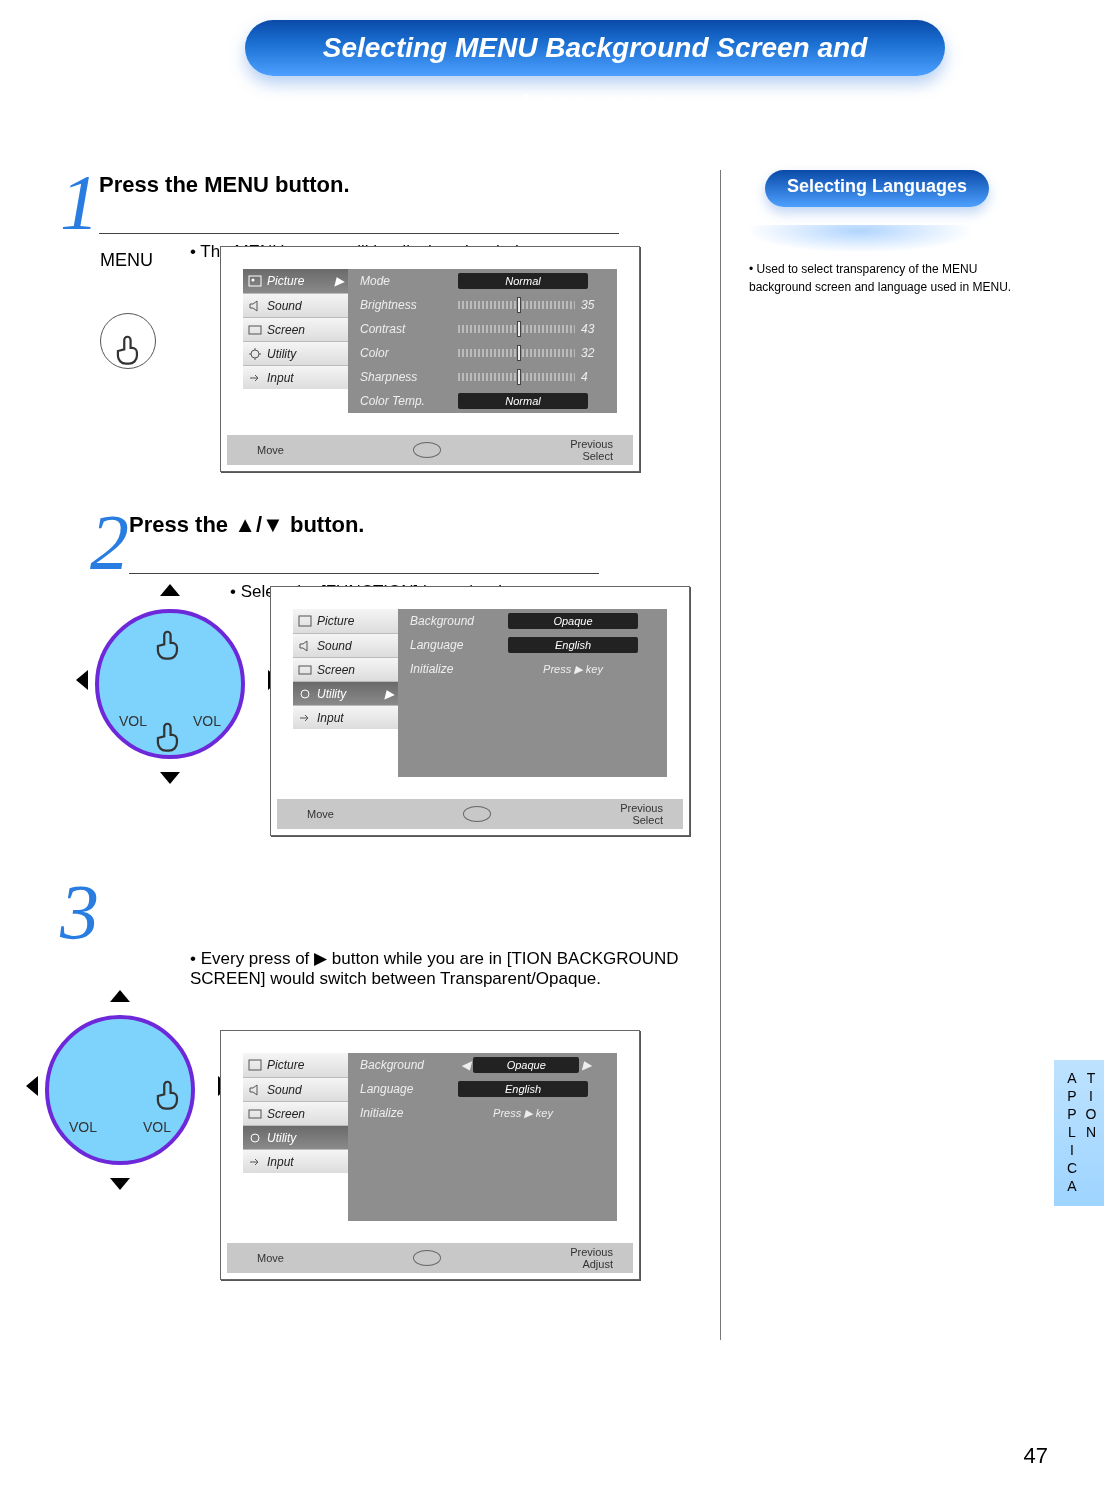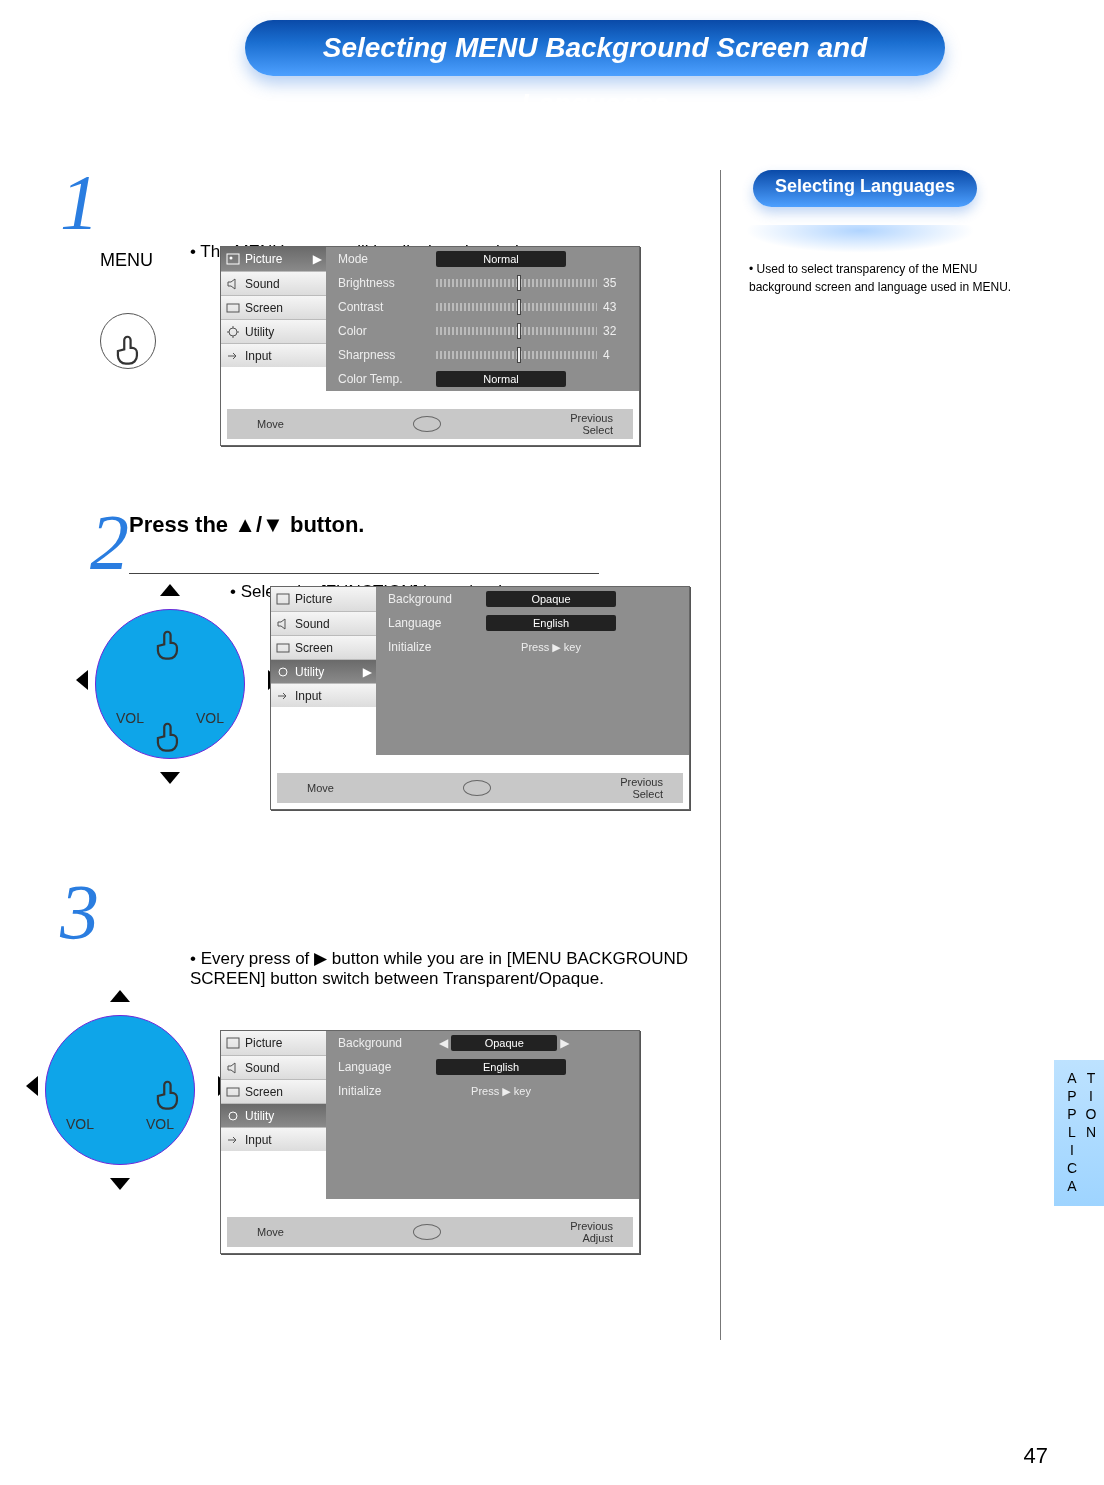--- a/index.html
+++ b/index.html
@@ -64,41 +64,42 @@
     margin-left: 130px;
     margin-top: 8px;
   }
   .icon-big {
     display: inline-block;
     margin-top: 20px;
     text-align: center;
   }
   .round-circle {
     width: 150px; height: 150px;
-    border: 1px solid #6d28d9;
+    border: 4px solid #6d28d9;
     border-radius: 50%;
     position: relative;
-    background: #0ea5e9;
+    background: #7dd3fc;
   }
   .hand-press {
     display: inline-block;
     width: 38px; height: 48px;
     position: relative;
   }
   .hand-press svg { width: 100%; height: 100%; }
 
   .menu-box-outer {
     border: 1px solid #666;
     box-shadow: 1px 1px 0 #555;
     background: #fff;
     width: 420px;
     position: absolute;
   }
   .menu-box {
-    margin: 0;
+    margin: 22px;
+    font-style: italic;
   }
   .menu-cols { display: flex; }
   .left-menu { width: 105px; }
   .left-item {
     height: 24px; line-height: 24px;
     font-size: 12px;
     padding-left: 24px;
     position: relative;
     color: #222;
     border-top: 1px solid #bbb;
@@ -187,21 +188,21 @@
   .vol-compass .hand-right { position:absolute; left:120px; top:92px; }
 
   .arrow-ch { display:inline-block; font-size:12px; margin:0 3px; }
   
   .rcol-title-wrap { position:relative; height:90px; }
   .rcol-shadow {
     position:absolute; left:0; top:55px; width:230px; height:28px;
     background: radial-gradient(ellipse at 50% 20%, rgba(80,160,255,0.45), rgba(80,160,255,0) 70%);
   }
   .rcol-title {
-    position:absolute; top:0; left:8px;
+    position:absolute; top:0; left:20px;
     background: linear-gradient(180deg,#0a4aa8,#4da0ff);
     color:#fff; font-weight:700; font-size:18px;
     padding:6px 22px 10px 22px;
     border-radius:26px;
     box-shadow:0 6px 12px rgba(50,120,220,0.3);
   }
   .rcol-text {
     font-size:12px; line-height:1.5;
     padding-left: 4px;
   }
@@ -223,20 +224,21 @@
 </head>
 <body>
 
 <div class="page-title">Selecting MENU Background Screen and Languages</div>
 
 <div class="left-col">
 
   <div style="position:relative;height:330px;">
     <div style="display:flex;">
       <span class="big-num">1</span>
+      <span class="step-title">Press the MENU button.</span>
     </div>
     <div class="step-sub">• The MENU screen will be displayed as below.</div>
 
     <div style="position:absolute;left:40px;top:80px;">
       <div style="font-size:18px;margin-bottom:22px;">MENU</div>
       <div class="icon-big" style="position:relative;">
         <div style="width:56px;height:56px;border:1px solid #555;border-radius:50%;background:#fff;"></div>
         <span class="hand-press" style="position:absolute;left:10px;top:14px;">
           <svg viewBox="0 0 24 24">
               <path fill="none" stroke="#333" stroke-width="1.4" d="M9 11V5a2 2 0 1 1 4 0v5h1a3 3 0 0 1 3 3v2a5 5 0 0 1-5 5h-2a5 5 0 0 1-5-5v-3l4-1z"></path>
@@ -387,21 +389,21 @@
             <span>Select</span>
           </span>
       </div>
     </div>
   </div>
 
   <div style="position:relative;height:420px;margin-top:30px;">
     <div style="display:flex;">
       <span class="big-num">3</span>
     </div>
-    <div class="step-sub" style="margin-top:4px;">• Every press of ▶ button while you are in [MENU BACKGROUND SCREEN] button switch between Transparent/Opaque.</div>
+    <div class="step-sub" style="margin-top:4px;">• Every press of ▶ button while you are in [TION BACKGROUND SCREEN] would switch between Transparent/Opaque.</div>
 
     <div class="vol-compass" style="position:absolute;left:-30px;top:100px;">
       <div class="tri up"></div>
       <div class="tri left"></div>
       <div class="tri right"></div>
       <div class="tri down"></div>
       <div class="round-circle">
         <span class="lbl-in" style="left:20px;">VOL</span>
         <span class="lbl-in" style="right:20px;">VOL</span>
       </div>

